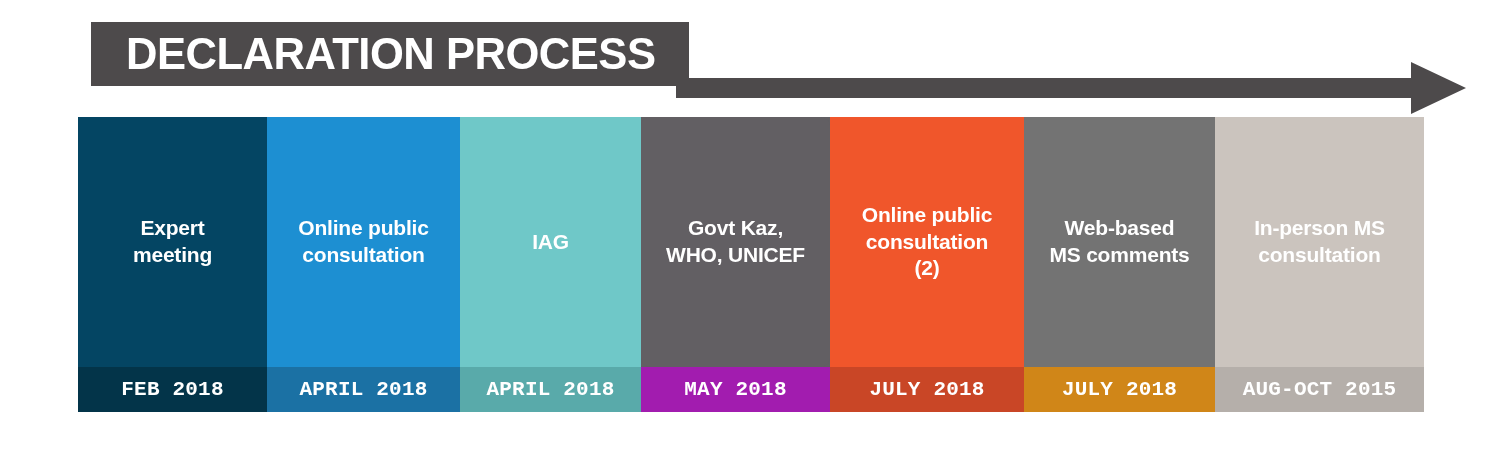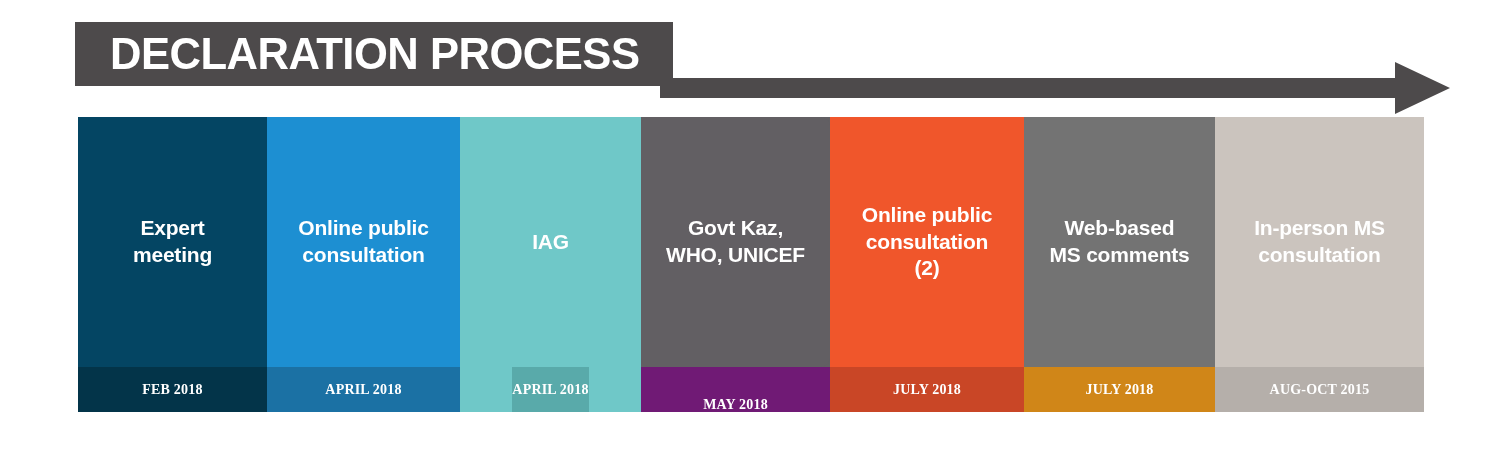--- a/index.html
+++ b/index.html
@@ -12,21 +12,21 @@
     height: 452px;
     position: relative;
     overflow: hidden;
     font-family: "Liberation Sans", sans-serif;
     -webkit-font-smoothing: antialiased;
   }
 
   
   #header-band {
     position: absolute;
-    left: 0; top: 0;
+    left: 16px; top: 0;
     width: 1484px;
     height: 120px;
   }
   #title-box {
     position: absolute;
     left: 75px;
     top: 22px;
     width: 598px;
     height: 64px;
     background: #4d4a4b;
@@ -90,23 +90,23 @@
   .tl-footer {
     flex: 0 0 45px;
     height: 45px;
     display: flex;
     align-items: center;
     justify-content: center;
     box-sizing: border-box;
   }
   .tl-date {
     color: #ffffff;
-    font-family: Liberation Serif, serif;
+    font-family: Liberation Mono, monospace;
     font-weight: bold;
-    font-size: 14px;
+    font-size: 21px;
     line-height: 1;
     text-align: center;
     letter-spacing: 0.2px;
     white-space: nowrap;
   }
 </style>
 </head>
 <body>
 
 <div id="header-band">
@@ -136,35 +136,35 @@
   <div class="tl-col" style="width:193px;background:#1d8fd2;">
     <div class="tl-body" style="background:#1d8fd2;">
       <div class="tl-label">Online public
 consultation</div>
     </div>
     <div class="tl-footer" style="background:#1b71a4;">
       <div class="tl-date">APRIL 2018</div>
     </div>
   </div>
 
-  <div class="tl-col" style="width:181px;background:#6fc8c8;align-items:center;">
+  <div class="tl-col" style="width:181px;background:#6fc8c8;">
     <div class="tl-body" style="background:#6fc8c8;">
       <div class="tl-label">IAG</div>
     </div>
     <div class="tl-footer" style="background:#59aaaa;">
       <div class="tl-date">APRIL 2018</div>
     </div>
   </div>
 
   <div class="tl-col" style="width:189px;background:#625f63;">
     <div class="tl-body" style="background:#625f63;border-radius:9px;">
       <div class="tl-label">Govt Kaz,
 WHO, UNICEF</div>
     </div>
-    <div class="tl-footer" style="background:#701a75;align-items:flex-end;">
+    <div class="tl-footer" style="background:#a21caf;">
       <div class="tl-date">MAY 2018</div>
     </div>
   </div>
 
   <div class="tl-col" style="width:194px;background:#f0562b;">
     <div class="tl-body" style="background:#f0562b;">
       <div class="tl-label">Online public
 consultation
 (2)</div>
     </div>

